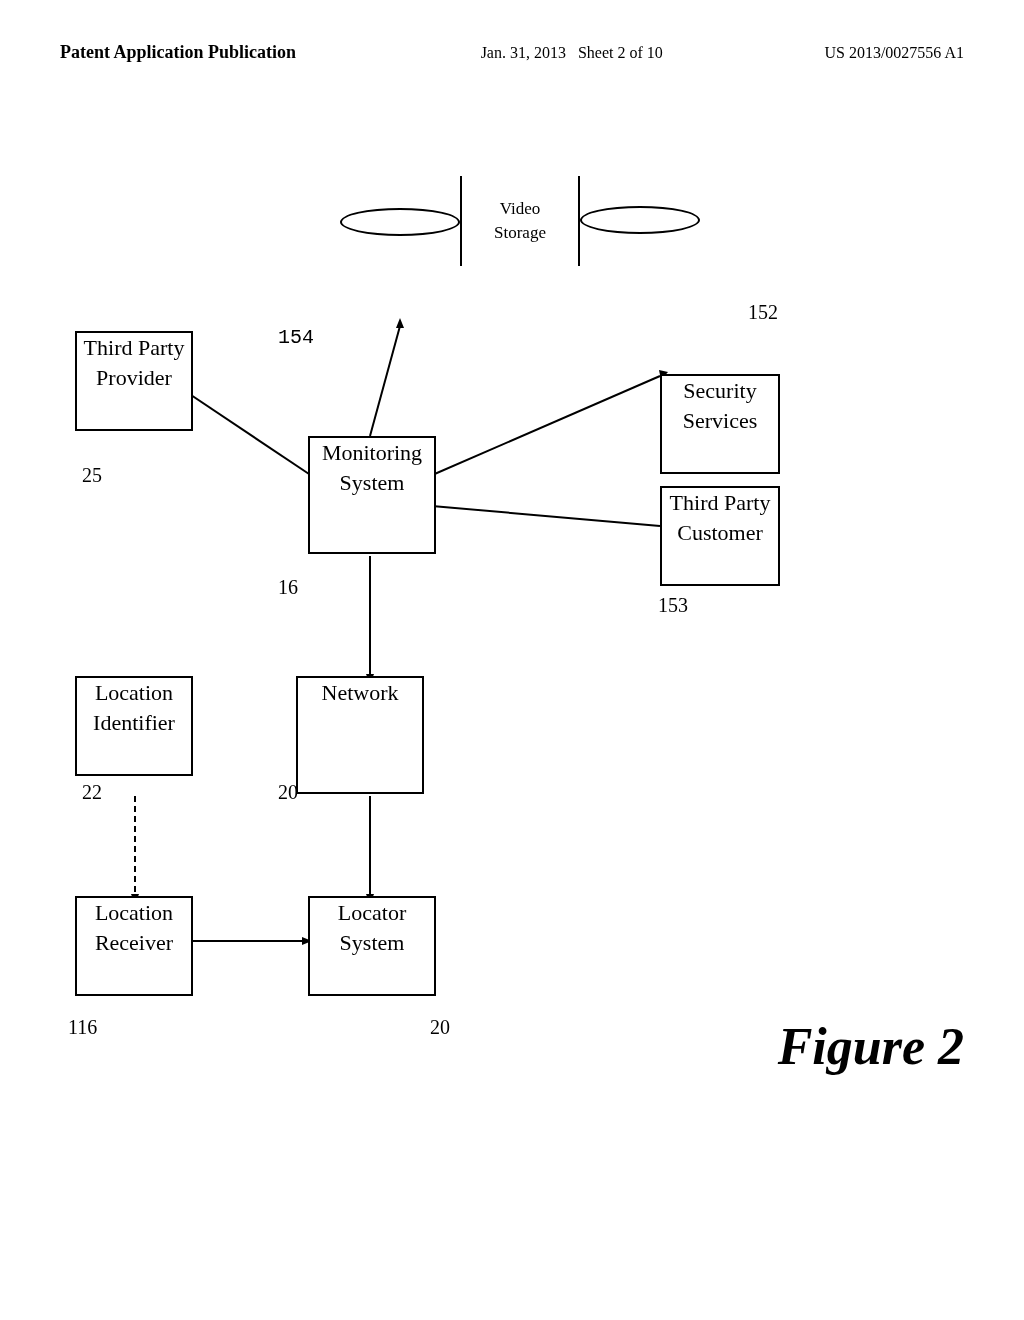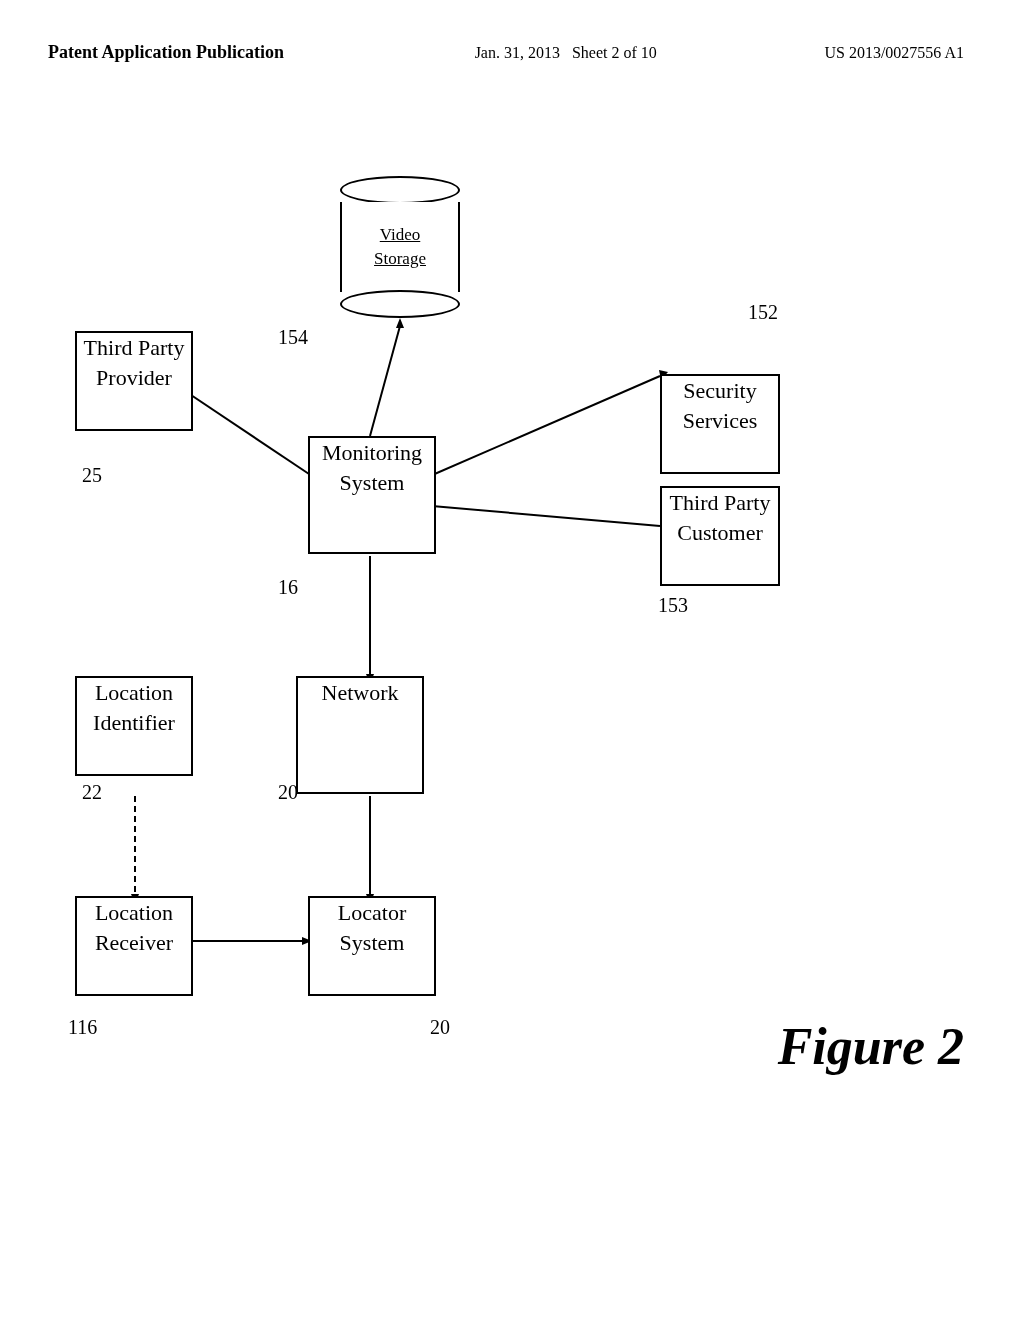--- a/index.html
+++ b/index.html
@@ -10,21 +10,21 @@
       font-family: 'Times New Roman', Times, serif;
       position: relative;
       overflow: hidden;
     }
 
     
     .header {
       display: flex;
       justify-content: space-between;
       align-items: flex-start;
-      padding: 40px 60px 20px 48px;
+      padding: 40px 60px 20px 60px;
     }
     .header-left {
       font-weight: bold;
       font-size: 18px;
       line-height: 1.4;
     }
     .header-middle {
       font-size: 16px;
       text-align: center;
       line-height: 1.6;
@@ -54,24 +54,22 @@
       font-size: 22px;
       font-weight: normal;
       line-height: 1.4;
       background: #fff;
     }
 
     
     .cylinder {
       position: absolute;
       display: flex;
-      flex-direction: column;
       align-items: center;
       justify-content: space-between;
-      text-decoration: underline;
     }
     .cylinder-body {
       width: 120px;
       height: 90px;
       background: #fff;
       border-left: 2px solid #000;
       border-right: 2px solid #000;
       display: flex;
       align-items: center;
       justify-content: center;
@@ -208,21 +206,21 @@
   </div>
 
   <div class="box" style="left:75px; top:800px; width:118px; height:100px;">
     <span>Location<br>Receiver</span>
   </div>
 
   <div class="box" style="left:308px; top:800px; width:128px; height:100px;">
     <span>Locator<br>System</span>
   </div>
 
-  <div class="label" style="left:278px; top:230px;">154</div>
+  <div class="label" style="left:278px; top:230px;font-family:Liberation Mono, monospace;">154</div>
   <div class="label" style="left:82px; top:368px;">25</div>
   <div class="label" style="left:278px; top:480px;">16</div>
   <div class="label" style="left:748px; top:205px;">152</div>
   <div class="label" style="left:658px; top:498px;">153</div>
   <div class="label" style="left:278px; top:685px;">20</div>
   <div class="label" style="left:82px; top:685px;">22</div>
   <div class="label" style="left:68px; top:920px;">116</div>
   <div class="label" style="left:430px; top:920px;">20</div>
 
   <div class="figure-label">Figure 2</div>

